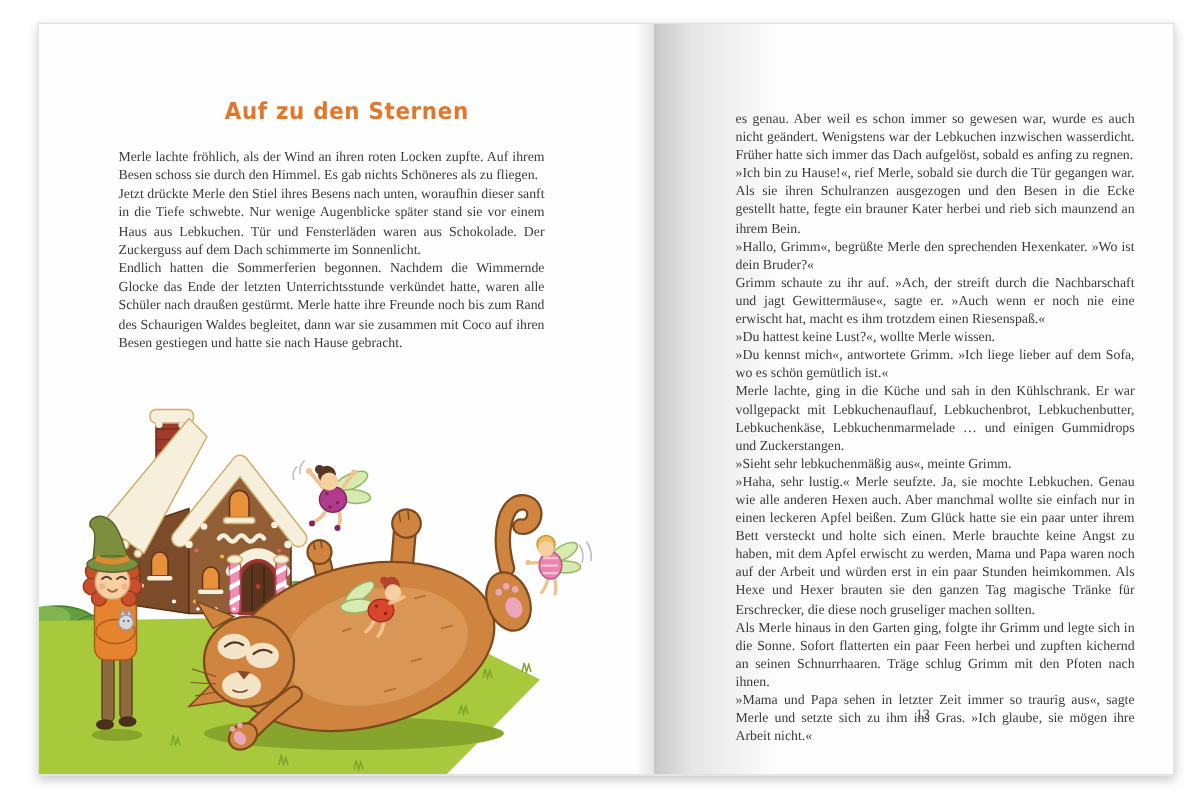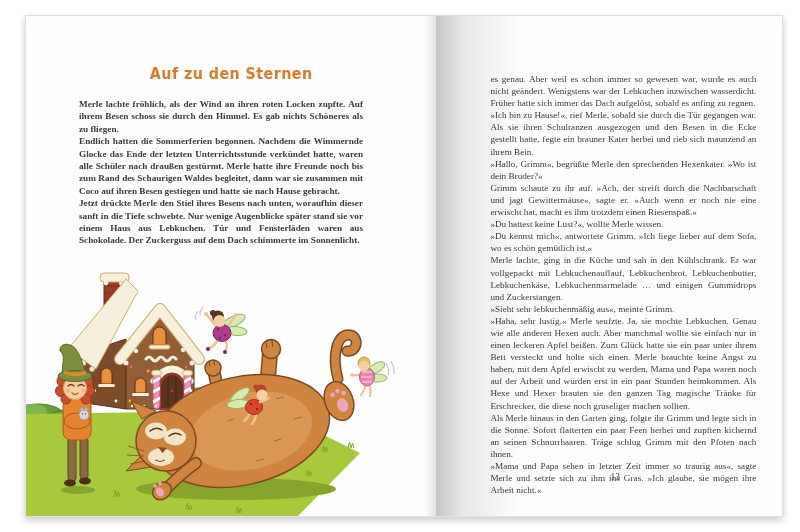--- a/index.html
+++ b/index.html
@@ -38,41 +38,41 @@
     transform:scaleX(.92);
   }
   .text-col{
     position:absolute;
     color:var(--text-color,#3b3b3b);
     font-size:9.2px;
     text-align:justify;
     -webkit-hyphens:auto;hyphens:auto;
   }
   .text-col p{margin:0;padding:0;}
-  .text-col.left{top:82px;left:53px;width:284px;line-height:12.4px;font-weight:bold;}
+  .text-col.left{top:82px;left:53px;width:284px;line-height:12.4px;}
   .text-col.right{top:57px;left:54px;width:266px;line-height:12.1px;}
   .illustration{position:absolute;left:0;top:255px;width:377px;height:247px;}
   .page-number{
     position:absolute;bottom:34px;left:0;right:0;text-align:center;
     font-family:Liberation Serif, serif;
     font-size:9.5px;color:var(--page-number-color,#45454d);margin-left:12px;
   }
 </style>
 </head>
 <body>
 
 <div class="book">
 
   <div class="page page-left">
     <h1 class="title">Auf zu den Sternen</h1>
 
     <div class="text-col left" lang="de">
       <p>Merle lachte fröhlich, als der Wind an ihren roten Locken zupfte. Auf ihrem Besen schoss sie durch den Himmel. Es gab nichts Schöneres als zu fliegen.</p>
+      <p>Jetzt drückte Merle den Stiel ihres Besens nach unten, woraufhin dieser sanft in die Tiefe schwebte. Nur wenige Augenblicke später stand sie vor einem Haus aus Lebkuchen. Tür und Fensterläden waren aus Schokolade. Der Zuckerguss auf dem Dach schimmerte im Sonnenlicht.</p>
       <p>Endlich hatten die Sommerferien begonnen. Nachdem die Wimmernde Glocke das Ende der letzten Unterrichtsstunde verkündet hatte, waren alle Schüler nach draußen gestürmt. Merle hatte ihre Freunde noch bis zum Rand des Schaurigen Waldes begleitet, dann war sie zusammen mit Coco auf ihren Besen gestiegen und hatte sie nach Hause gebracht.</p>
-      <p>Jetzt drückte Merle den Stiel ihres Besens nach unten, woraufhin dieser sanft in die Tiefe schwebte. Nur wenige Augenblicke später stand sie vor einem Haus aus Lebkuchen. Tür und Fensterläden waren aus Schokolade. Der Zuckerguss auf dem Dach schimmerte im Sonnenlicht.</p>
     </div>
 
     <svg class="illustration" viewBox="0 0 377 247" aria-hidden="true">
       <defs>
         <clipPath id="pillarL">
             <rect x="127" y="102" width="7" height="36" rx="3"></rect>
           </clipPath>
         <clipPath id="pillarR">
             <rect x="158" y="102" width="7" height="36" rx="3"></rect>
           </clipPath>

